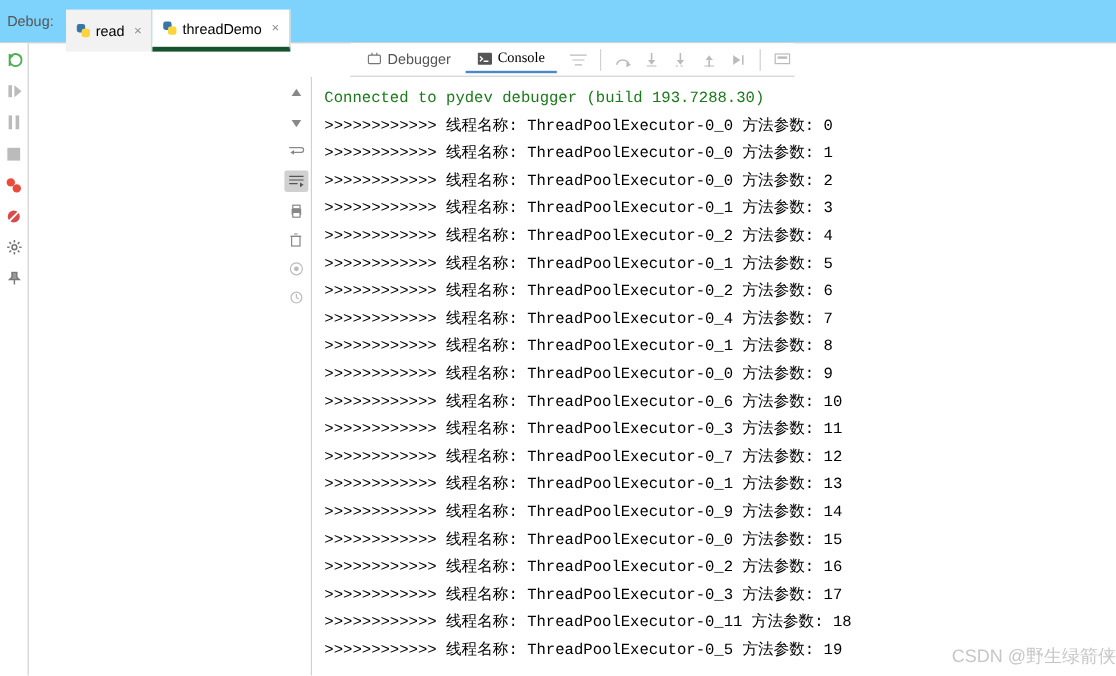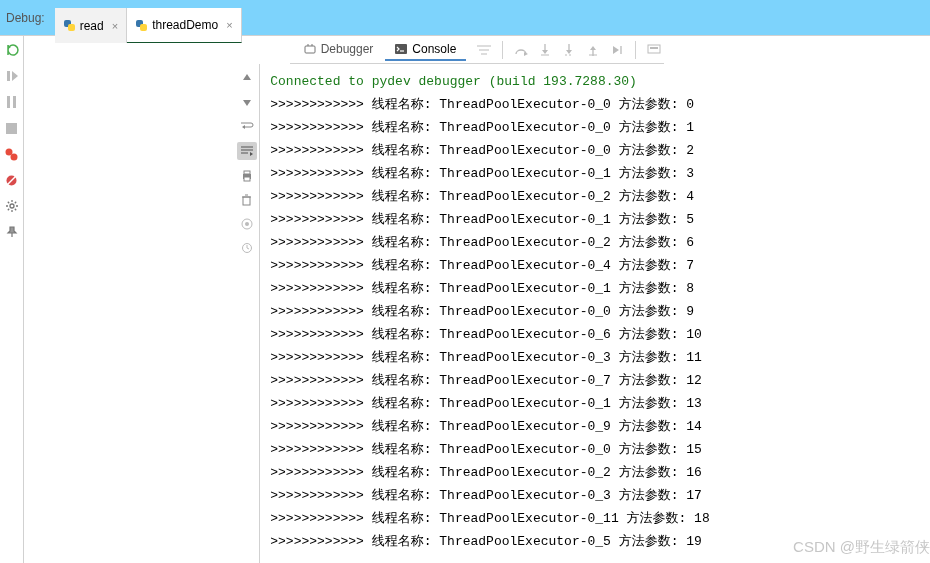--- a/index.html
+++ b/index.html
@@ -35,21 +35,21 @@
       gap: 4px;
       padding: 2px 8px;
       border-right: 1px solid #d1d1d1;
       background: #f2f2f2;
       cursor: pointer;
       height: 100%;
       margin-top: 16px;
     }
     .tab.active {
       background: #fff;
-      border-bottom: 1px solid #14532d;
+      border-bottom: 4px solid #14532d;
     }
     .python-icon {
       width: 13px;
       height: 13px;
       position: relative;
     }
     .python-icon::before,
     .python-icon::after {
       content: "";
       position: absolute;
@@ -115,20 +115,21 @@
       align-items: center;
       gap: 5px;
       padding: 3px 10px;
       cursor: pointer;
       color: #555;
       border-bottom: 2px solid transparent;
     }
     .sub-tab.active {
       border-bottom: 2px solid #4a88c7;
       color: #000;
+      font-family: Liberation Serif, serif;
     }
     .toolbar-icons {
       display: flex;
       align-items: center;
       gap: 4px;
       margin-left: 6px;
     }
     .tb-icon {
       width: 20px;
       height: 20px;

